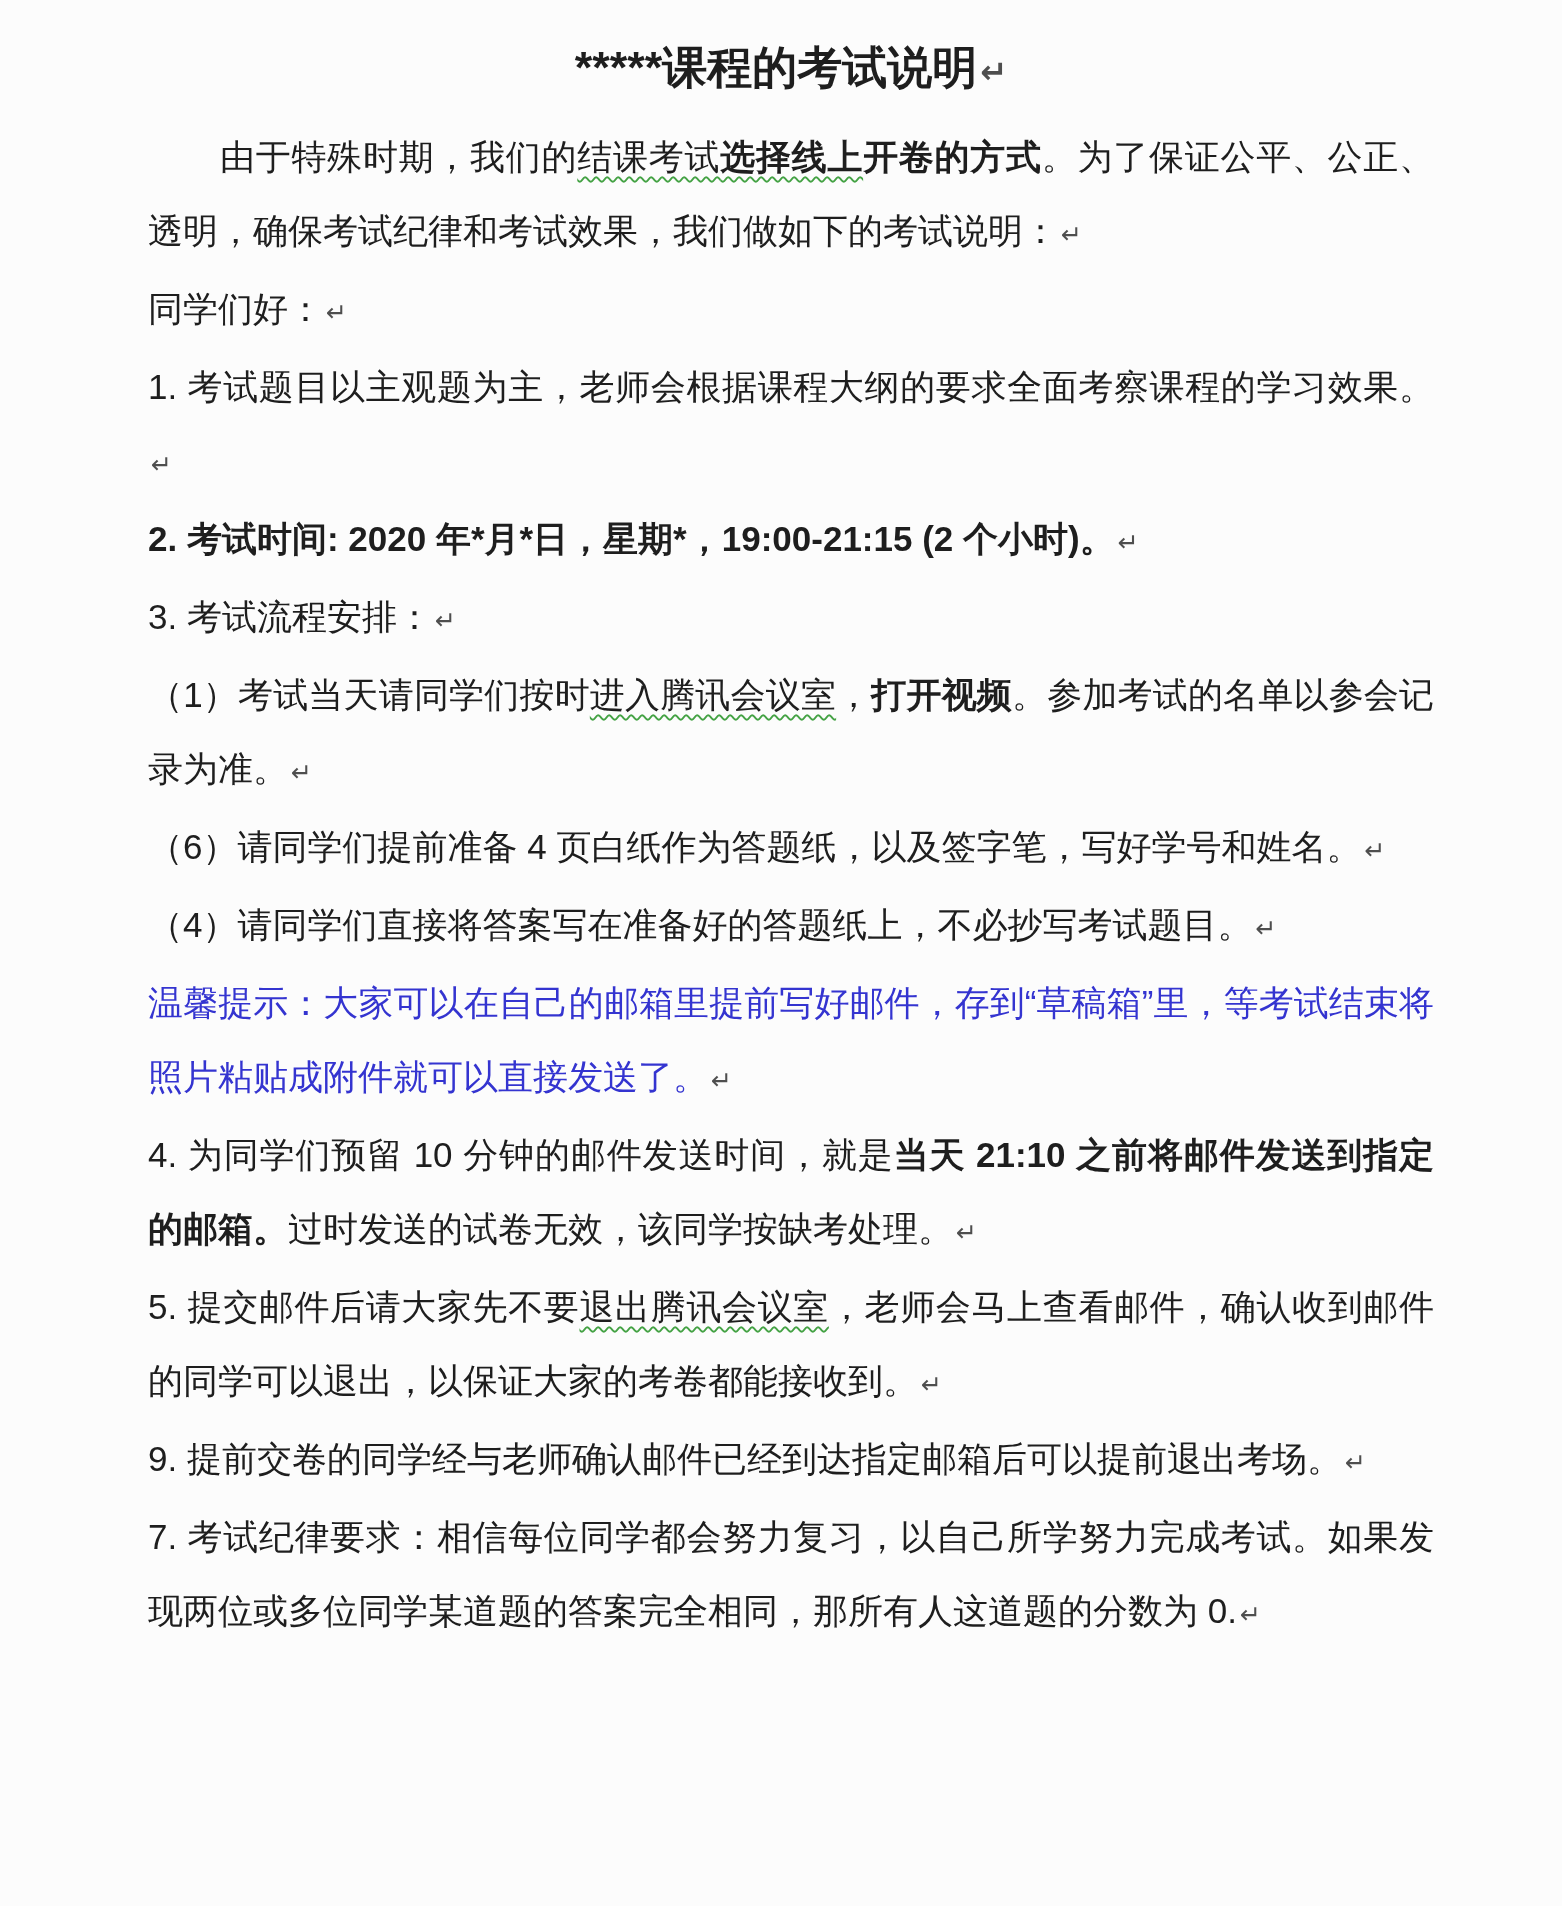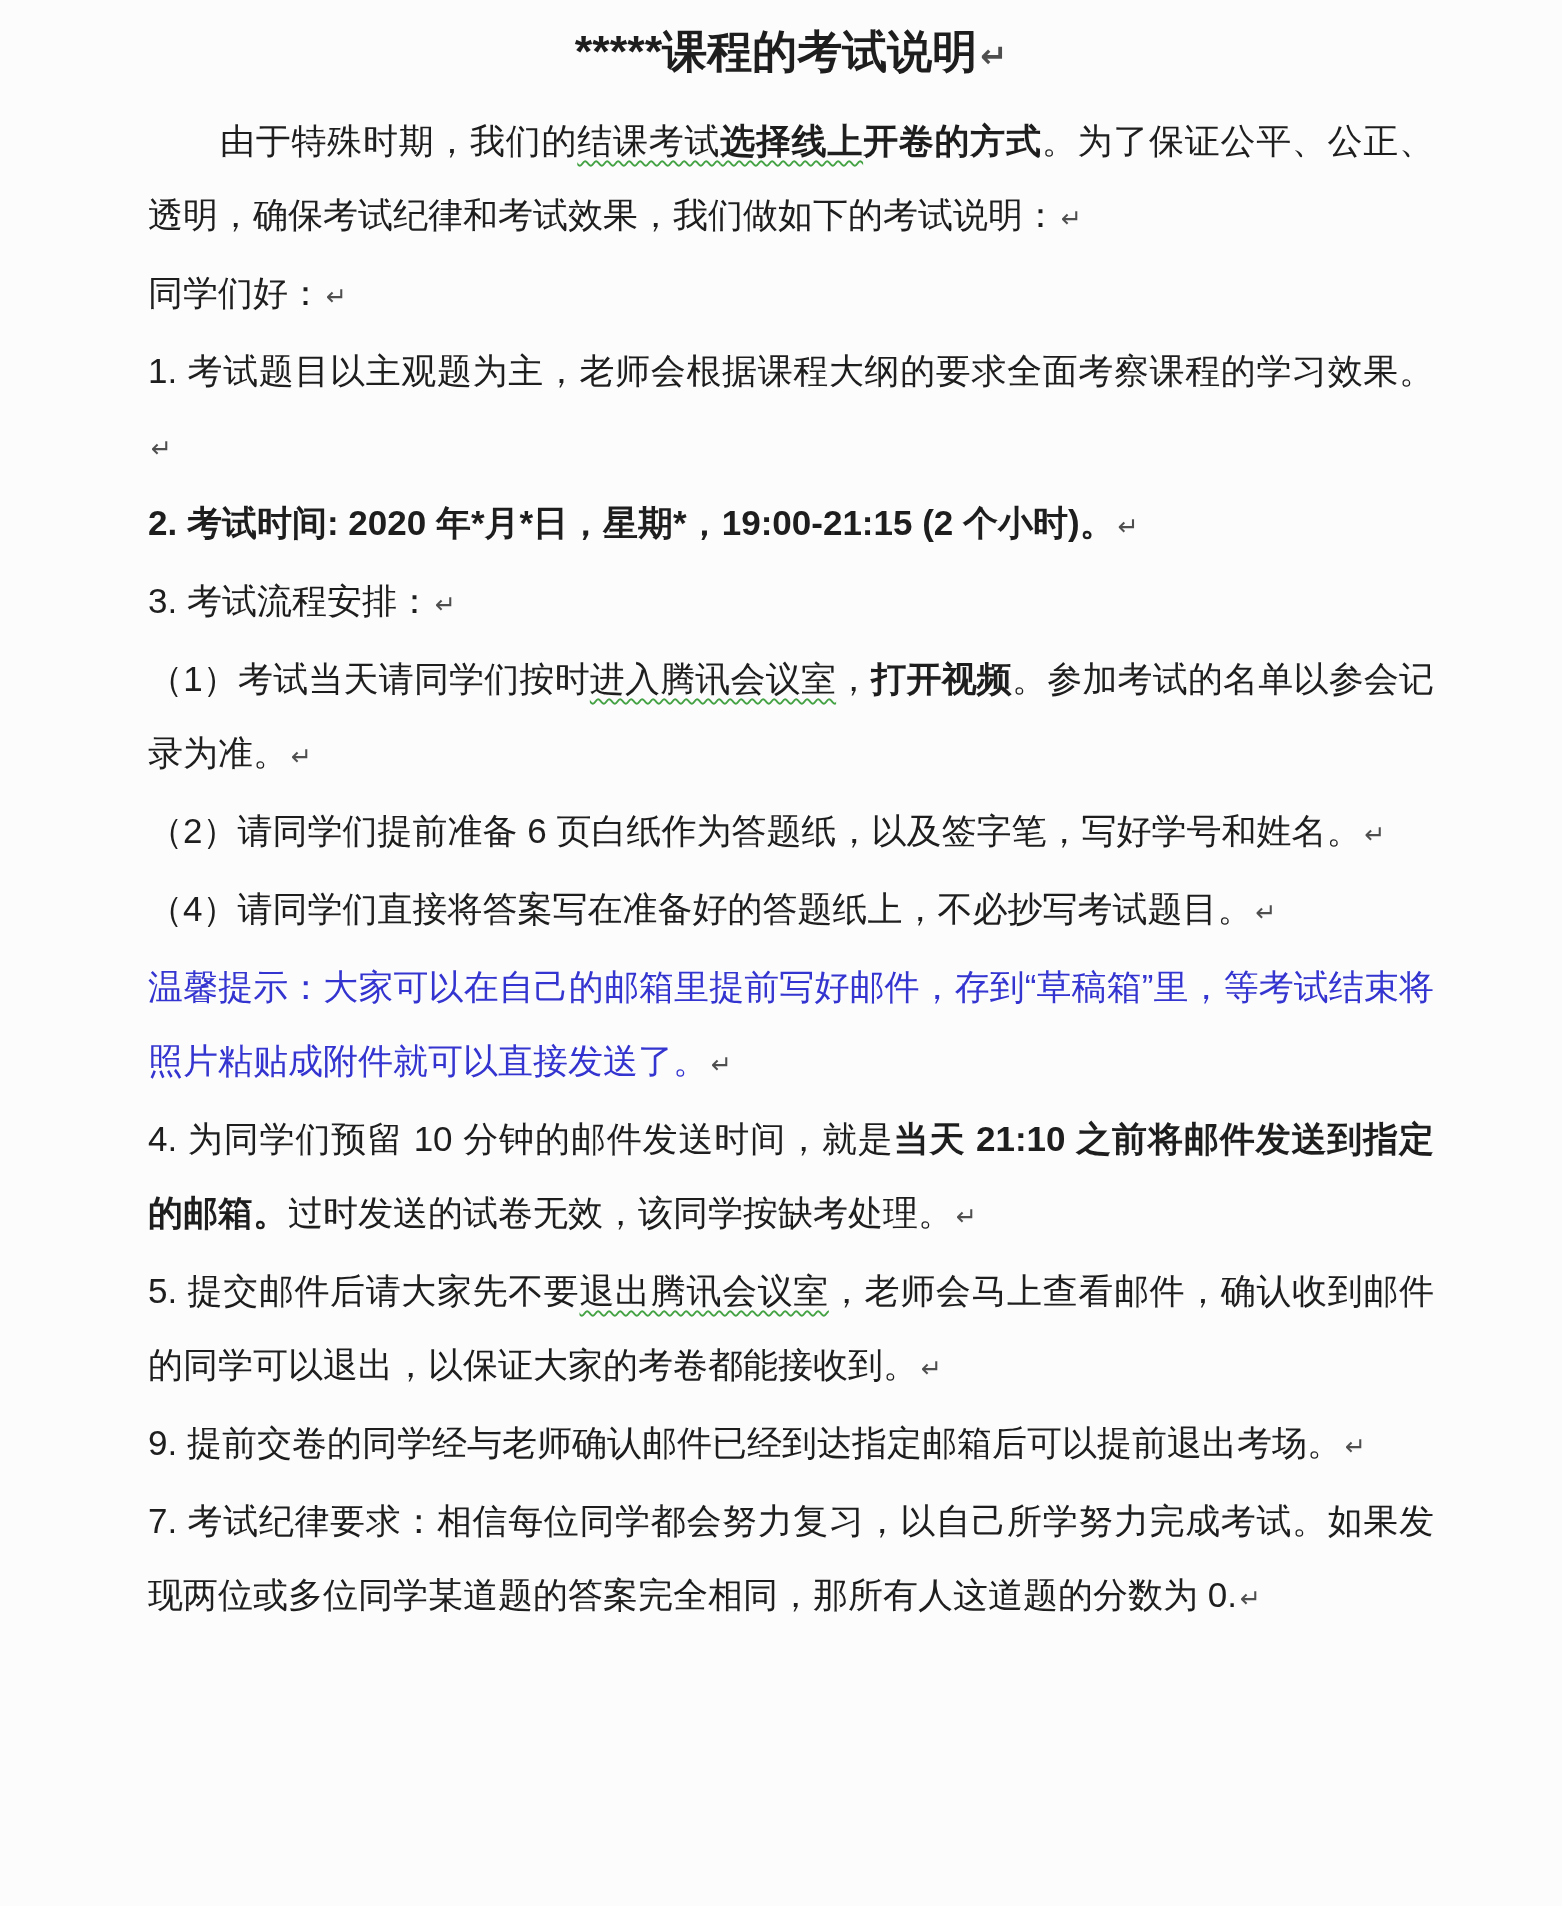--- a/index.html
+++ b/index.html
@@ -2,21 +2,21 @@
 <html><head>
 <meta charset="utf-8">
 <style>
   html, body { margin: 0; padding: 0; }
   body { background: #ffffff; }
   .page {
     width: 1562px;
     height: 1906px;
     box-sizing: border-box;
     background: #fcfcfc;
-    padding: 4px 0 0 148px;
+    padding: 20px 0 0 148px;
     overflow: hidden;
     font-family: "Liberation Sans", "DejaVu Sans", sans-serif;
   }
   .content { width: 1286px; }
   p.par {
     margin: 0;
     font-size: 35px;
     line-height: 74px;
     color: #1e1e1e;
     text-align: justify;
@@ -58,21 +58,21 @@
 
 <div class="page">
   <div class="content" id="doc">
       <p class="par title-par"><span class="run r-bold">*****课程的考试说明</span><span class="pilcrow">↵</span></p>
       <p class="par indent"><span class="run r-normal">由于特殊时期，我们的</span><span class="run r-squiggle">结课考试</span><span class="run r-bold r-squiggle">选择线上</span><span class="run r-bold">开卷的方式</span><span class="run r-normal">。为了保证公平、公正、透明，确保考试纪律和考试效果，我们做如下的考试说明：</span><span class="pilcrow">↵</span></p>
       <p class="par"><span class="run r-normal">同学们好：</span><span class="pilcrow">↵</span></p>
       <p class="par"><span class="run r-normal">1. 考试题目以主观题为主，老师会根据课程大纲的要求全面考察课程的学习效果。</span><span class="pilcrow">↵</span></p>
       <p class="par"><span class="run r-bold">2. 考试时间: 2020 年*月*日，星期*，19:00-21:15 (2 个小时)。</span><span class="pilcrow">↵</span></p>
       <p class="par"><span class="run r-normal">3. 考试流程安排：</span><span class="pilcrow">↵</span></p>
       <p class="par"><span class="run r-normal">（1）考试当天请同学们按时</span><span class="run r-squiggle">进入腾讯会议室</span><span class="run r-normal">，</span><span class="run r-bold">打开视频</span><span class="run r-normal">。参加考试的名单以参会记录为准。</span><span class="pilcrow">↵</span></p>
-      <p class="par"><span class="run r-normal">（2）请同学们提前准备 6 页白纸作为答题纸，以及签字笔，写好学号和姓名。</span><span class="pilcrow">↵</span></p>
+      <p class="par"><span class="run r-normal">（6）请同学们提前准备 4 页白纸作为答题纸，以及签字笔，写好学号和姓名。</span><span class="pilcrow">↵</span></p>
       <p class="par"><span class="run r-normal">（4）请同学们直接将答案写在准备好的答题纸上，不必抄写考试题目。</span><span class="pilcrow">↵</span></p>
       <p class="par"><span class="run r-blue">温馨提示：大家可以在自己的邮箱里提前写好邮件，存到“草稿箱”里，等考试结束将照片粘贴成附件就可以直接发送了。</span><span class="pilcrow">↵</span></p>
       <p class="par"><span class="run r-normal">4. 为同学们预留 10 分钟的邮件发送时间，就是</span><span class="run r-bold">当天 21:10 之前将邮件发送到指定的邮箱。</span><span class="run r-normal">过时发送的试卷无效，该同学按缺考处理。</span><span class="pilcrow">↵</span></p>
       <p class="par"><span class="run r-normal">5. 提交邮件后请大家先不要</span><span class="run r-squiggle">退出腾讯会议室</span><span class="run r-normal">，老师会马上查看邮件，确认收到邮件的同学可以退出，以保证大家的考卷都能接收到。</span><span class="pilcrow">↵</span></p>
       <p class="par"><span class="run r-normal">9. 提前交卷的同学经与老师确认邮件已经到达指定邮箱后可以提前退出考场。</span><span class="pilcrow">↵</span></p>
       <p class="par"><span class="run r-normal">7. 考试纪律要求：相信每位同学都会努力复习，以自己所学努力完成考试。如果发现两位或多位同学某道题的答案完全相同，那所有人这道题的分数为 0.</span><span class="pilcrow">↵</span></p>
     </div>
 </div>
 
 </body></html>

